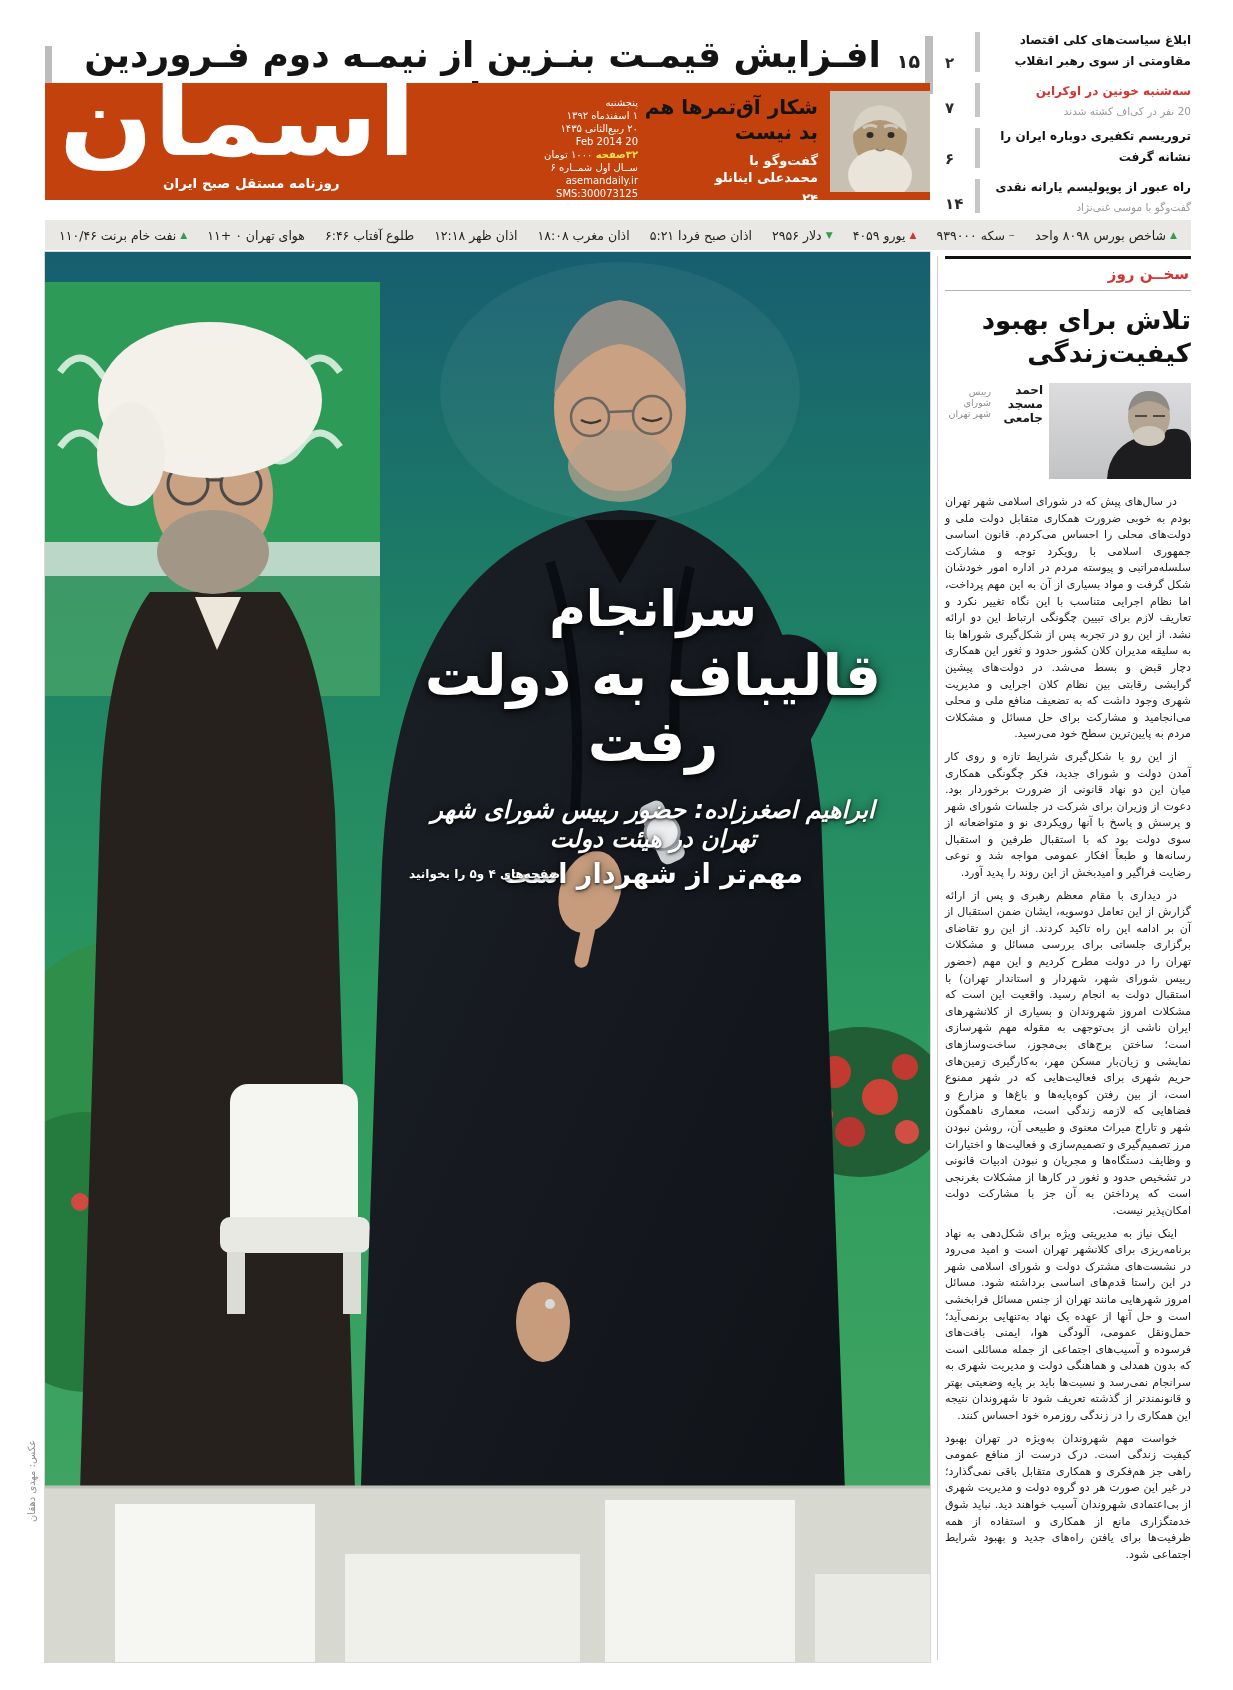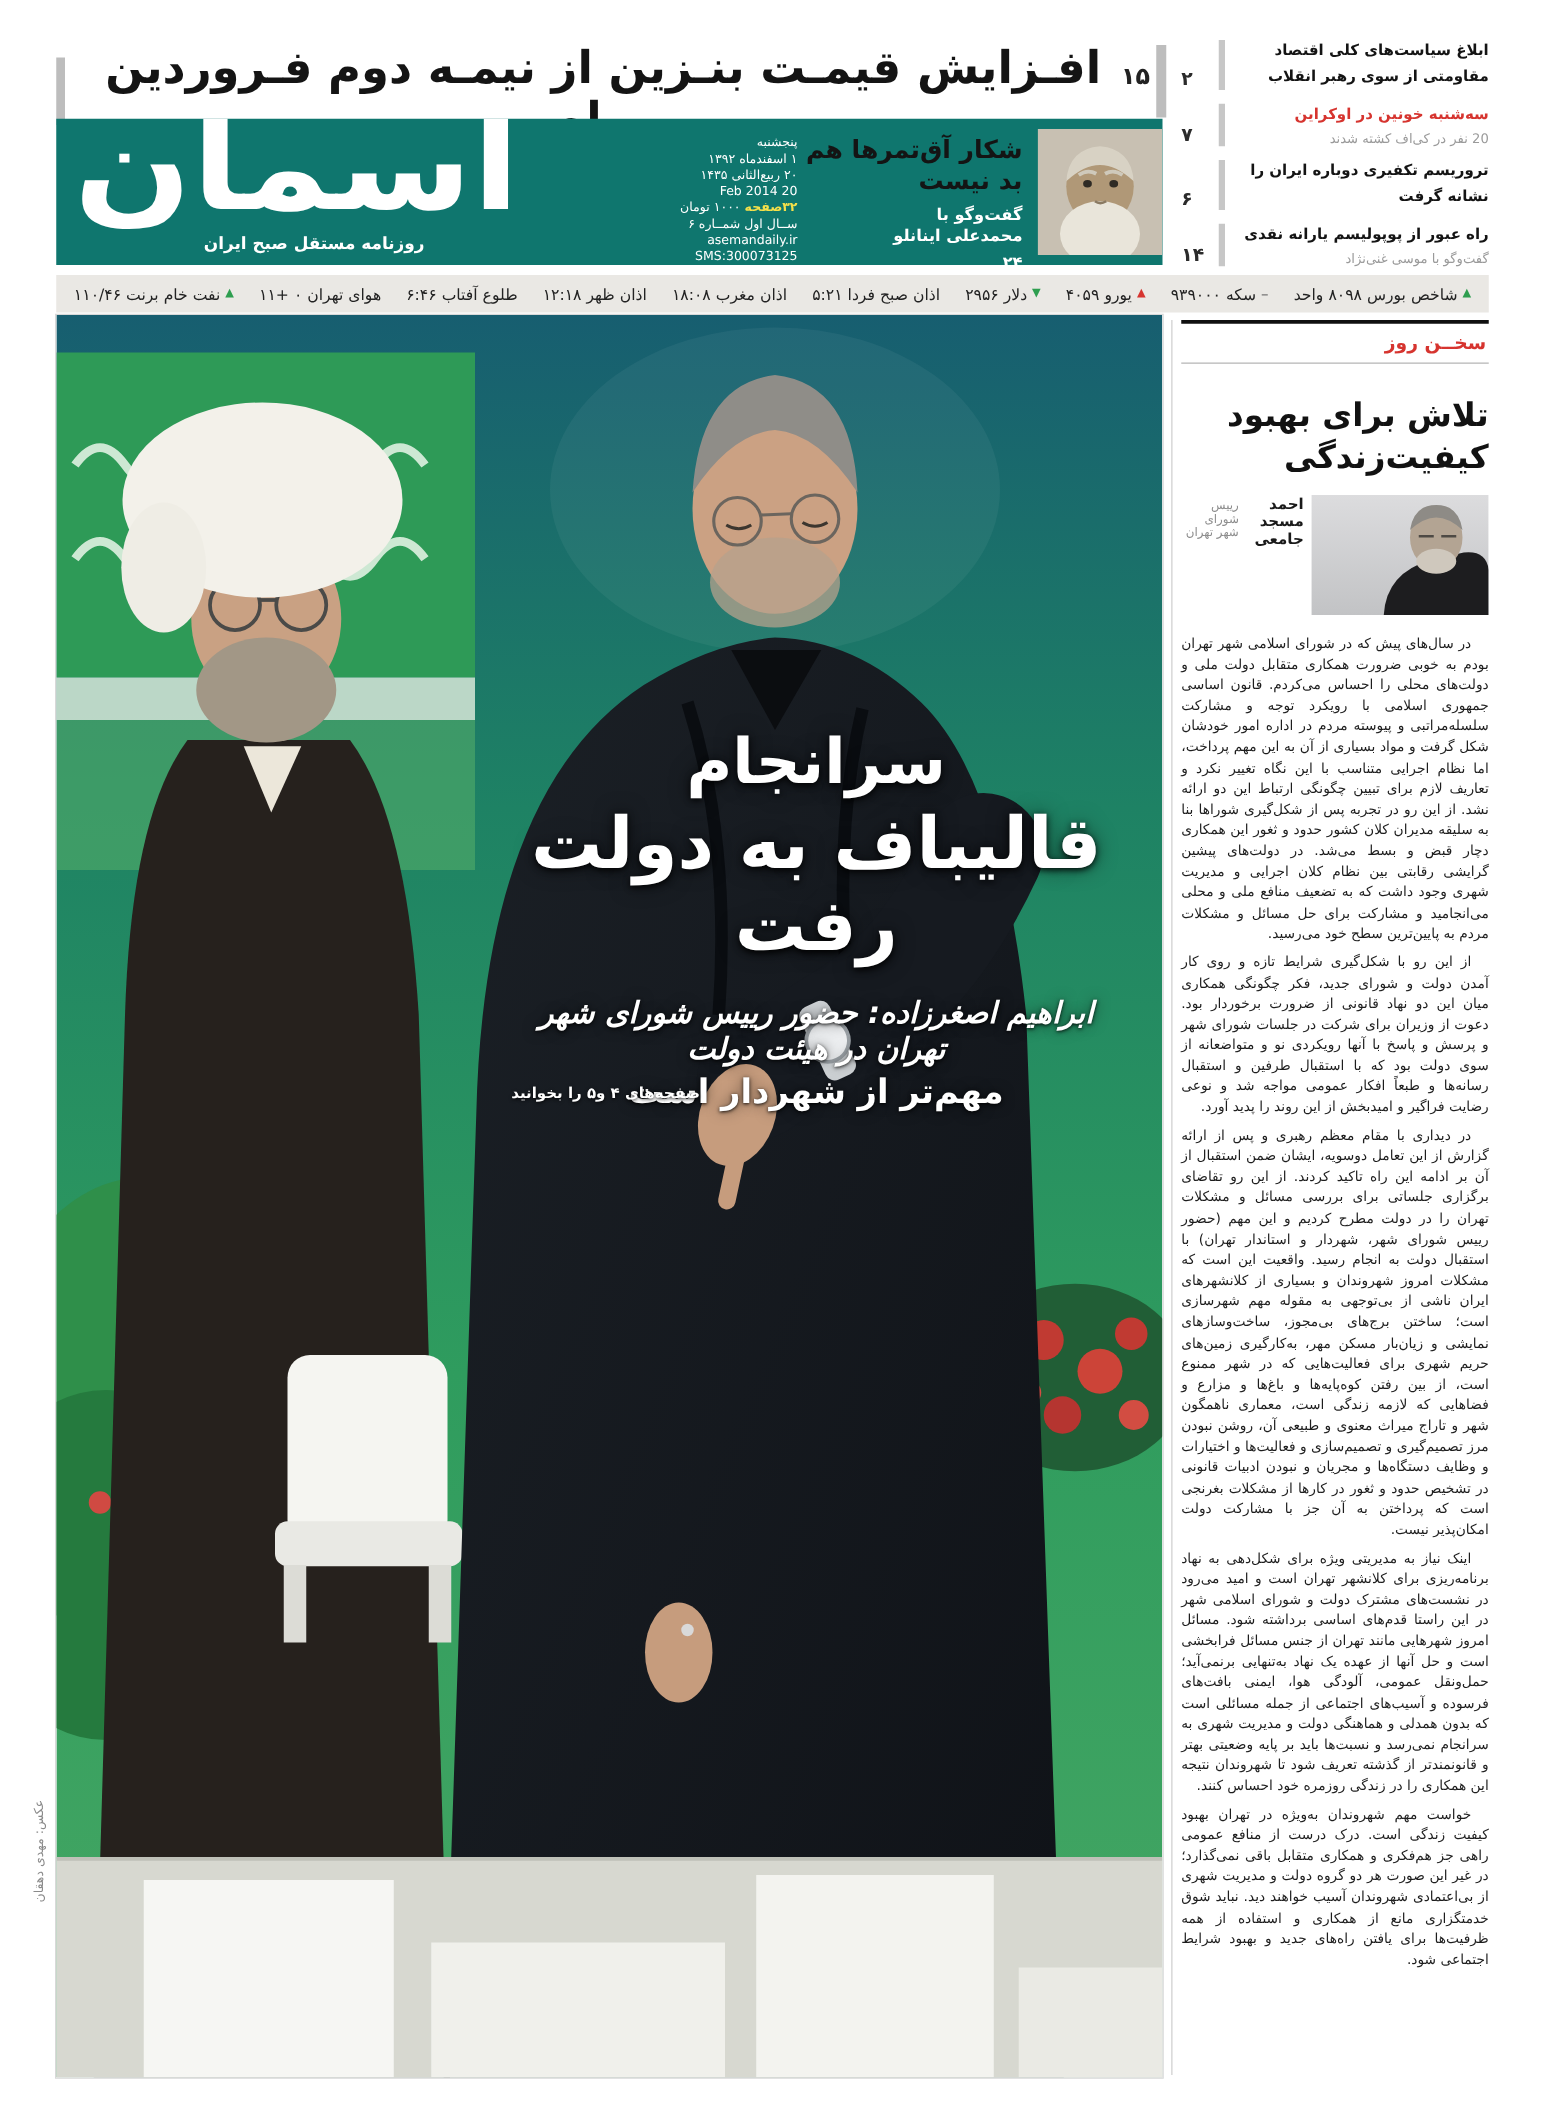--- a/index.html
+++ b/index.html
@@ -10,22 +10,22 @@
   
   .top-headline { position:absolute; left:60px; top:34px; width:845px; text-align:center;
                   font-size:36px; font-weight:900; color:#141414; letter-spacing:-.5px; }
   .vbar { position:absolute; background:#bdbdbd; }
   .vbar-left  { left:45px;  top:46px; width:7px; height:54px; }
   .vbar-right { left:925px; top:36px; width:8px; height:58px; }
   .page-num { position:absolute; left:890px; top:50px; width:30px; text-align:right;
               font-size:19px; font-weight:700; color:#222; }
 
   
-  .masthead { position:absolute; left:45px; top:95px; width:885px; height:117px;
-              background:#0f766e; overflow:hidden; }
+  .masthead { position:absolute; left:45px; top:83px; width:885px; height:117px;
+              background:#c2410c; overflow:hidden; }
   .logo { position:absolute; left:14px; top:-20px; color:#fff; font-size:97px; font-weight:900;
           transform:scaleX(1.14); transform-origin:left center; line-height:117px; white-space:nowrap; }
   .tagline { position:absolute; left:118px; bottom:9px; color:#fff; font-size:13.5px; font-weight:700; }
   .dateblock { position:absolute; left:455px; top:13px; width:138px; color:#fff;
                font-size:10px; line-height:13px; text-align:right; }
   .dateblock .yellow { color:#f5e04a; font-weight:700; }
   .teaser { position:absolute; right:112px; top:12px; width:205px; text-align:right; color:#fff; }
   .teaser-title { font-size:20px; font-weight:900; color:#141414; line-height:25px; }
   .teaser-sub   { font-size:13px; font-weight:700; margin-top:7px; line-height:17px; }
   .teaser-page  { font-size:13px; font-weight:700; margin-top:5px; }
@@ -65,21 +65,21 @@
              text-shadow:0 1px 3px rgba(0,0,0,.9), 0 0 10px rgba(0,0,0,.5); }
   .ov-note { position:absolute; left:6px; top:9px; font-size:12px; font-weight:700;
              text-shadow:0 1px 3px rgba(0,0,0,.9); }
   .credit { position:absolute; left:26px; top:1440px; height:200px; writing-mode:vertical-rl;
             transform:rotate(180deg); font-size:10px; color:#8a8a8a; letter-spacing:1px; }
 
   
   .col-divider { position:absolute; left:937px; top:256px; width:1px; height:1404px; background:#cfcfcf; }
   .sidebar { position:absolute; left:945px; top:256px; width:246px; }
   .sec-head { border-top:3px solid #101010; border-bottom:1px solid #b5b5b5;
-              padding:5px 2px 7px; text-align:right; margin-bottom:26px; }
+              padding:5px 2px 7px; text-align:right; margin-bottom:13px; }
   .sec-label { color:#d6342f; font-size:15px; font-weight:700; }
   .sb-title { font-size:26px; font-weight:900; line-height:33px; color:#121212; text-align:right; }
   .sb-photo-row { margin-top:13px; display:flex; gap:6px; height:98px; }
   .sb-photo { flex:none; width:142px; height:96px; overflow:hidden; }
   .sb-caption { flex:1; display:flex; flex-direction:row; justify-content:flex-end;
                 padding-bottom:6px; text-align:right; }
   .sb-author { font-size:12px; font-weight:700; color:#1a1a1a; }
   .sb-role { font-size:9.5px; color:#8d8d8d; margin-top:3px; }
   .sb-article { margin-top:13px; font-size:11px; line-height:16.6px; text-align:justify; color:#1d1d1d; }
   .sb-article p { margin:0 0 6px; text-indent:14px; }

